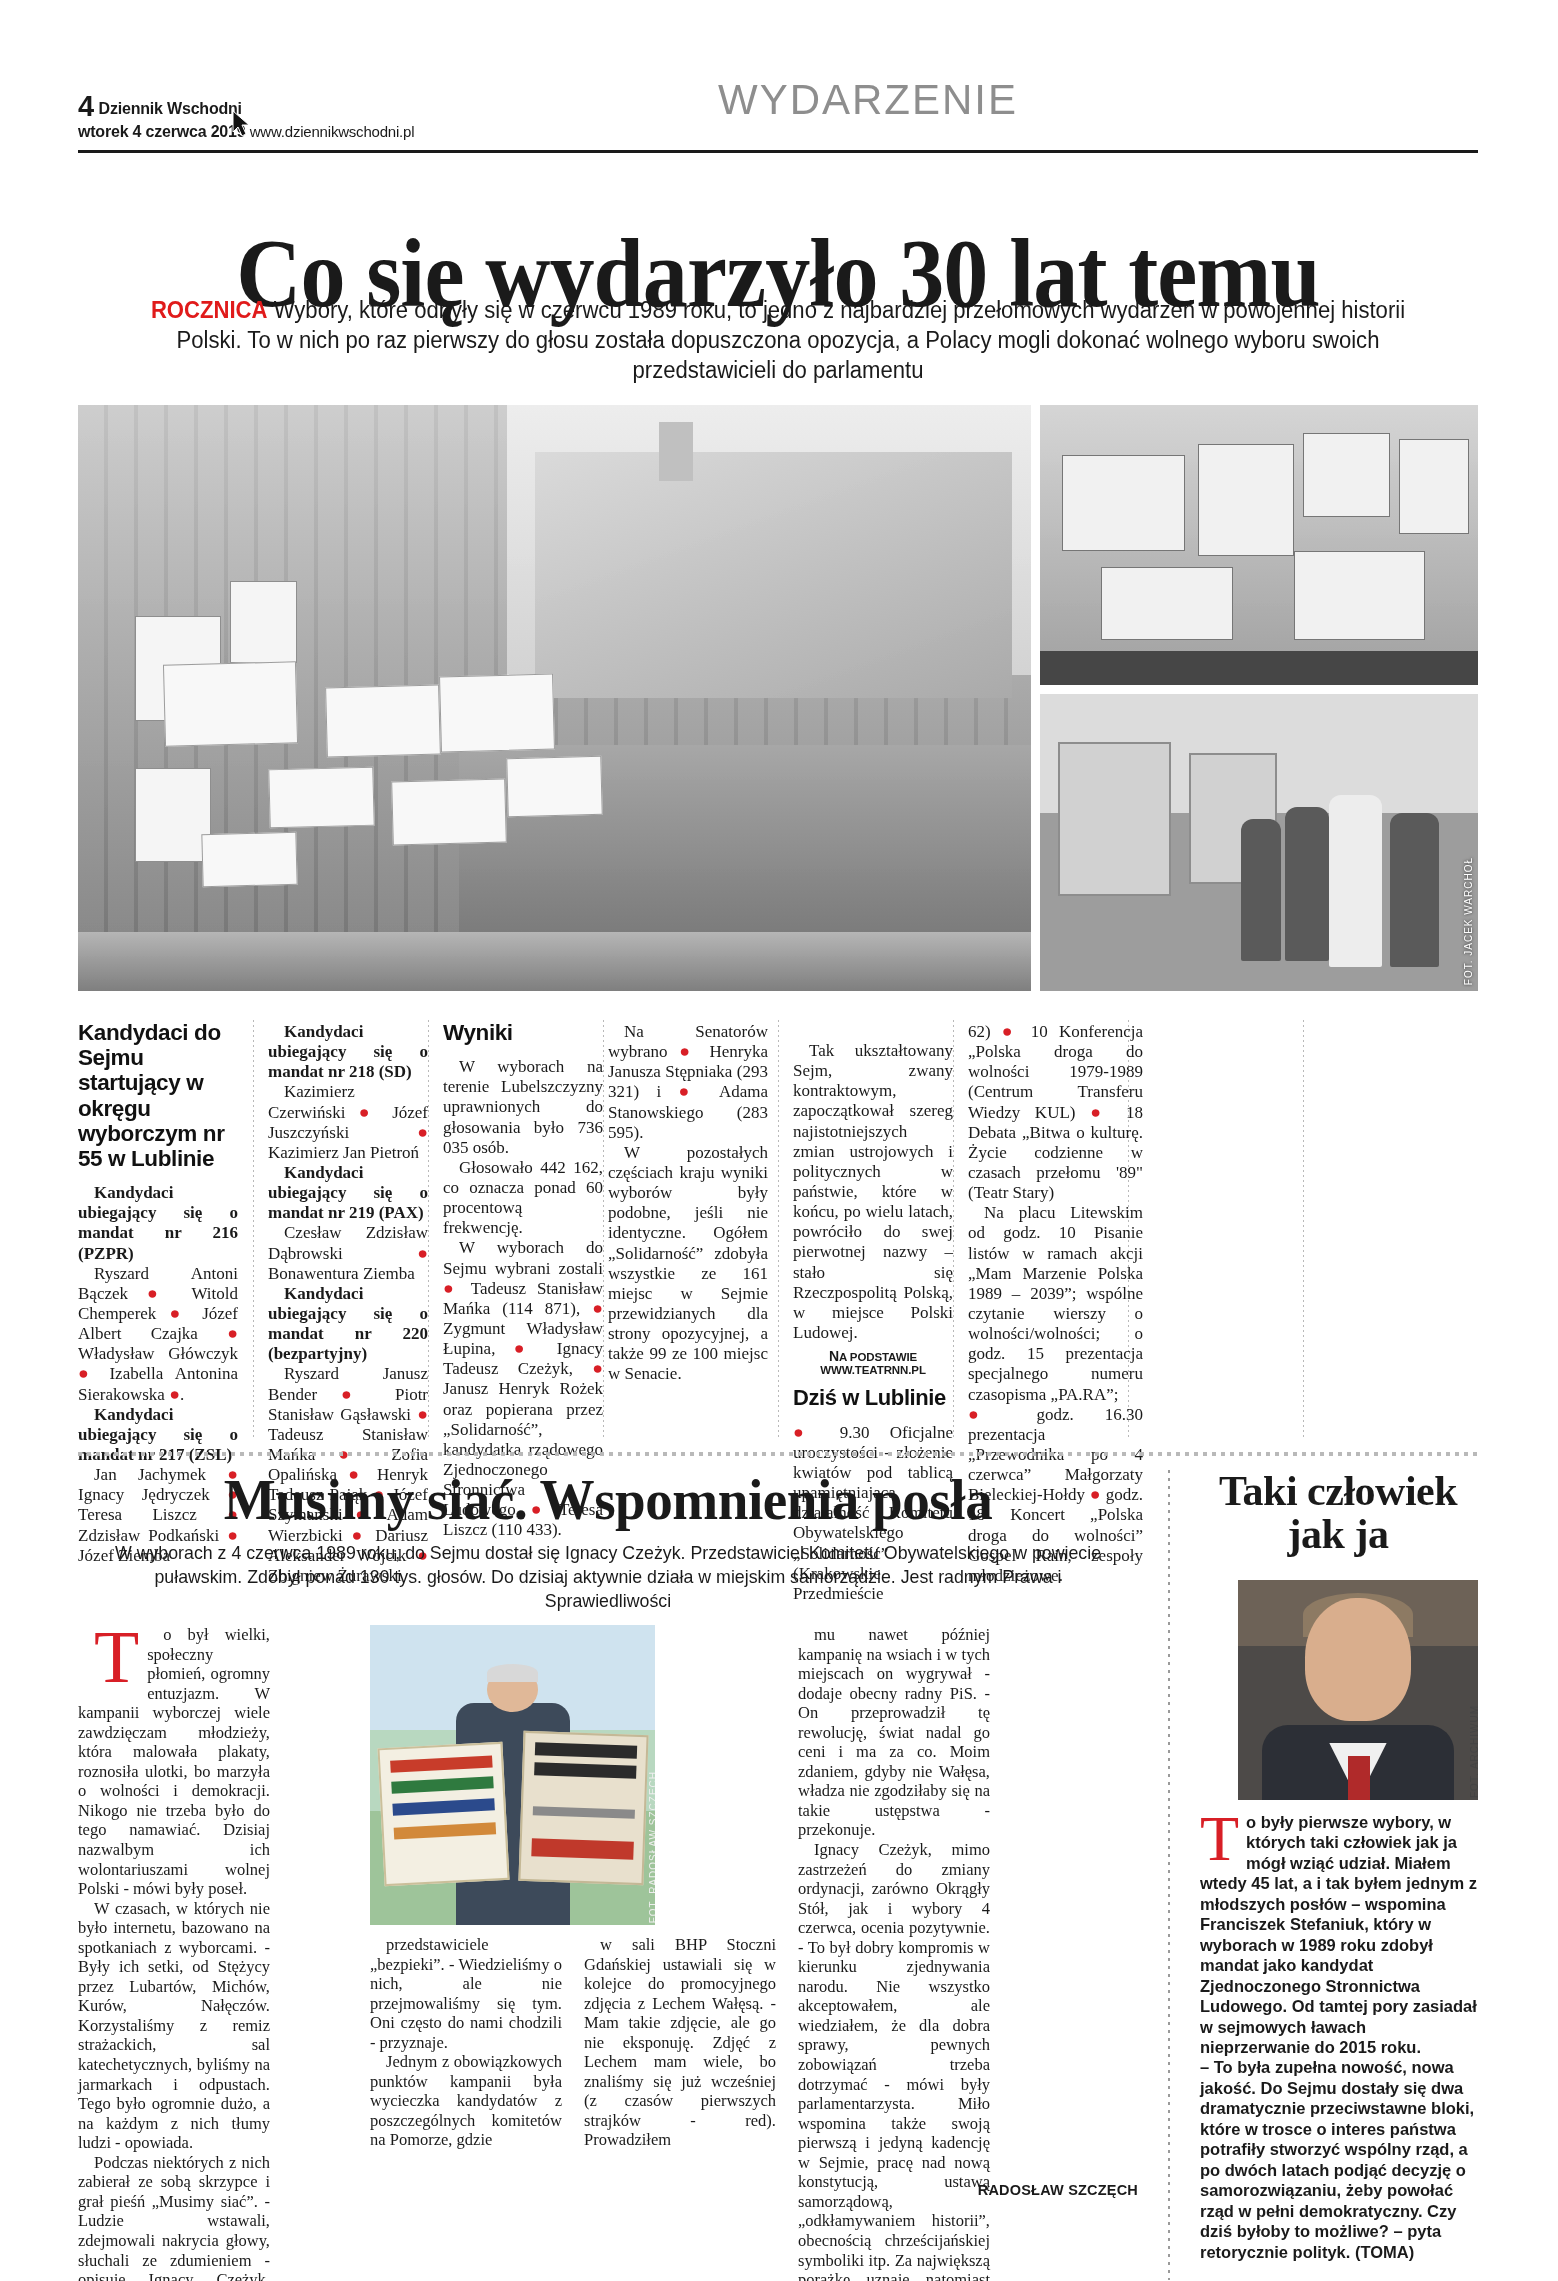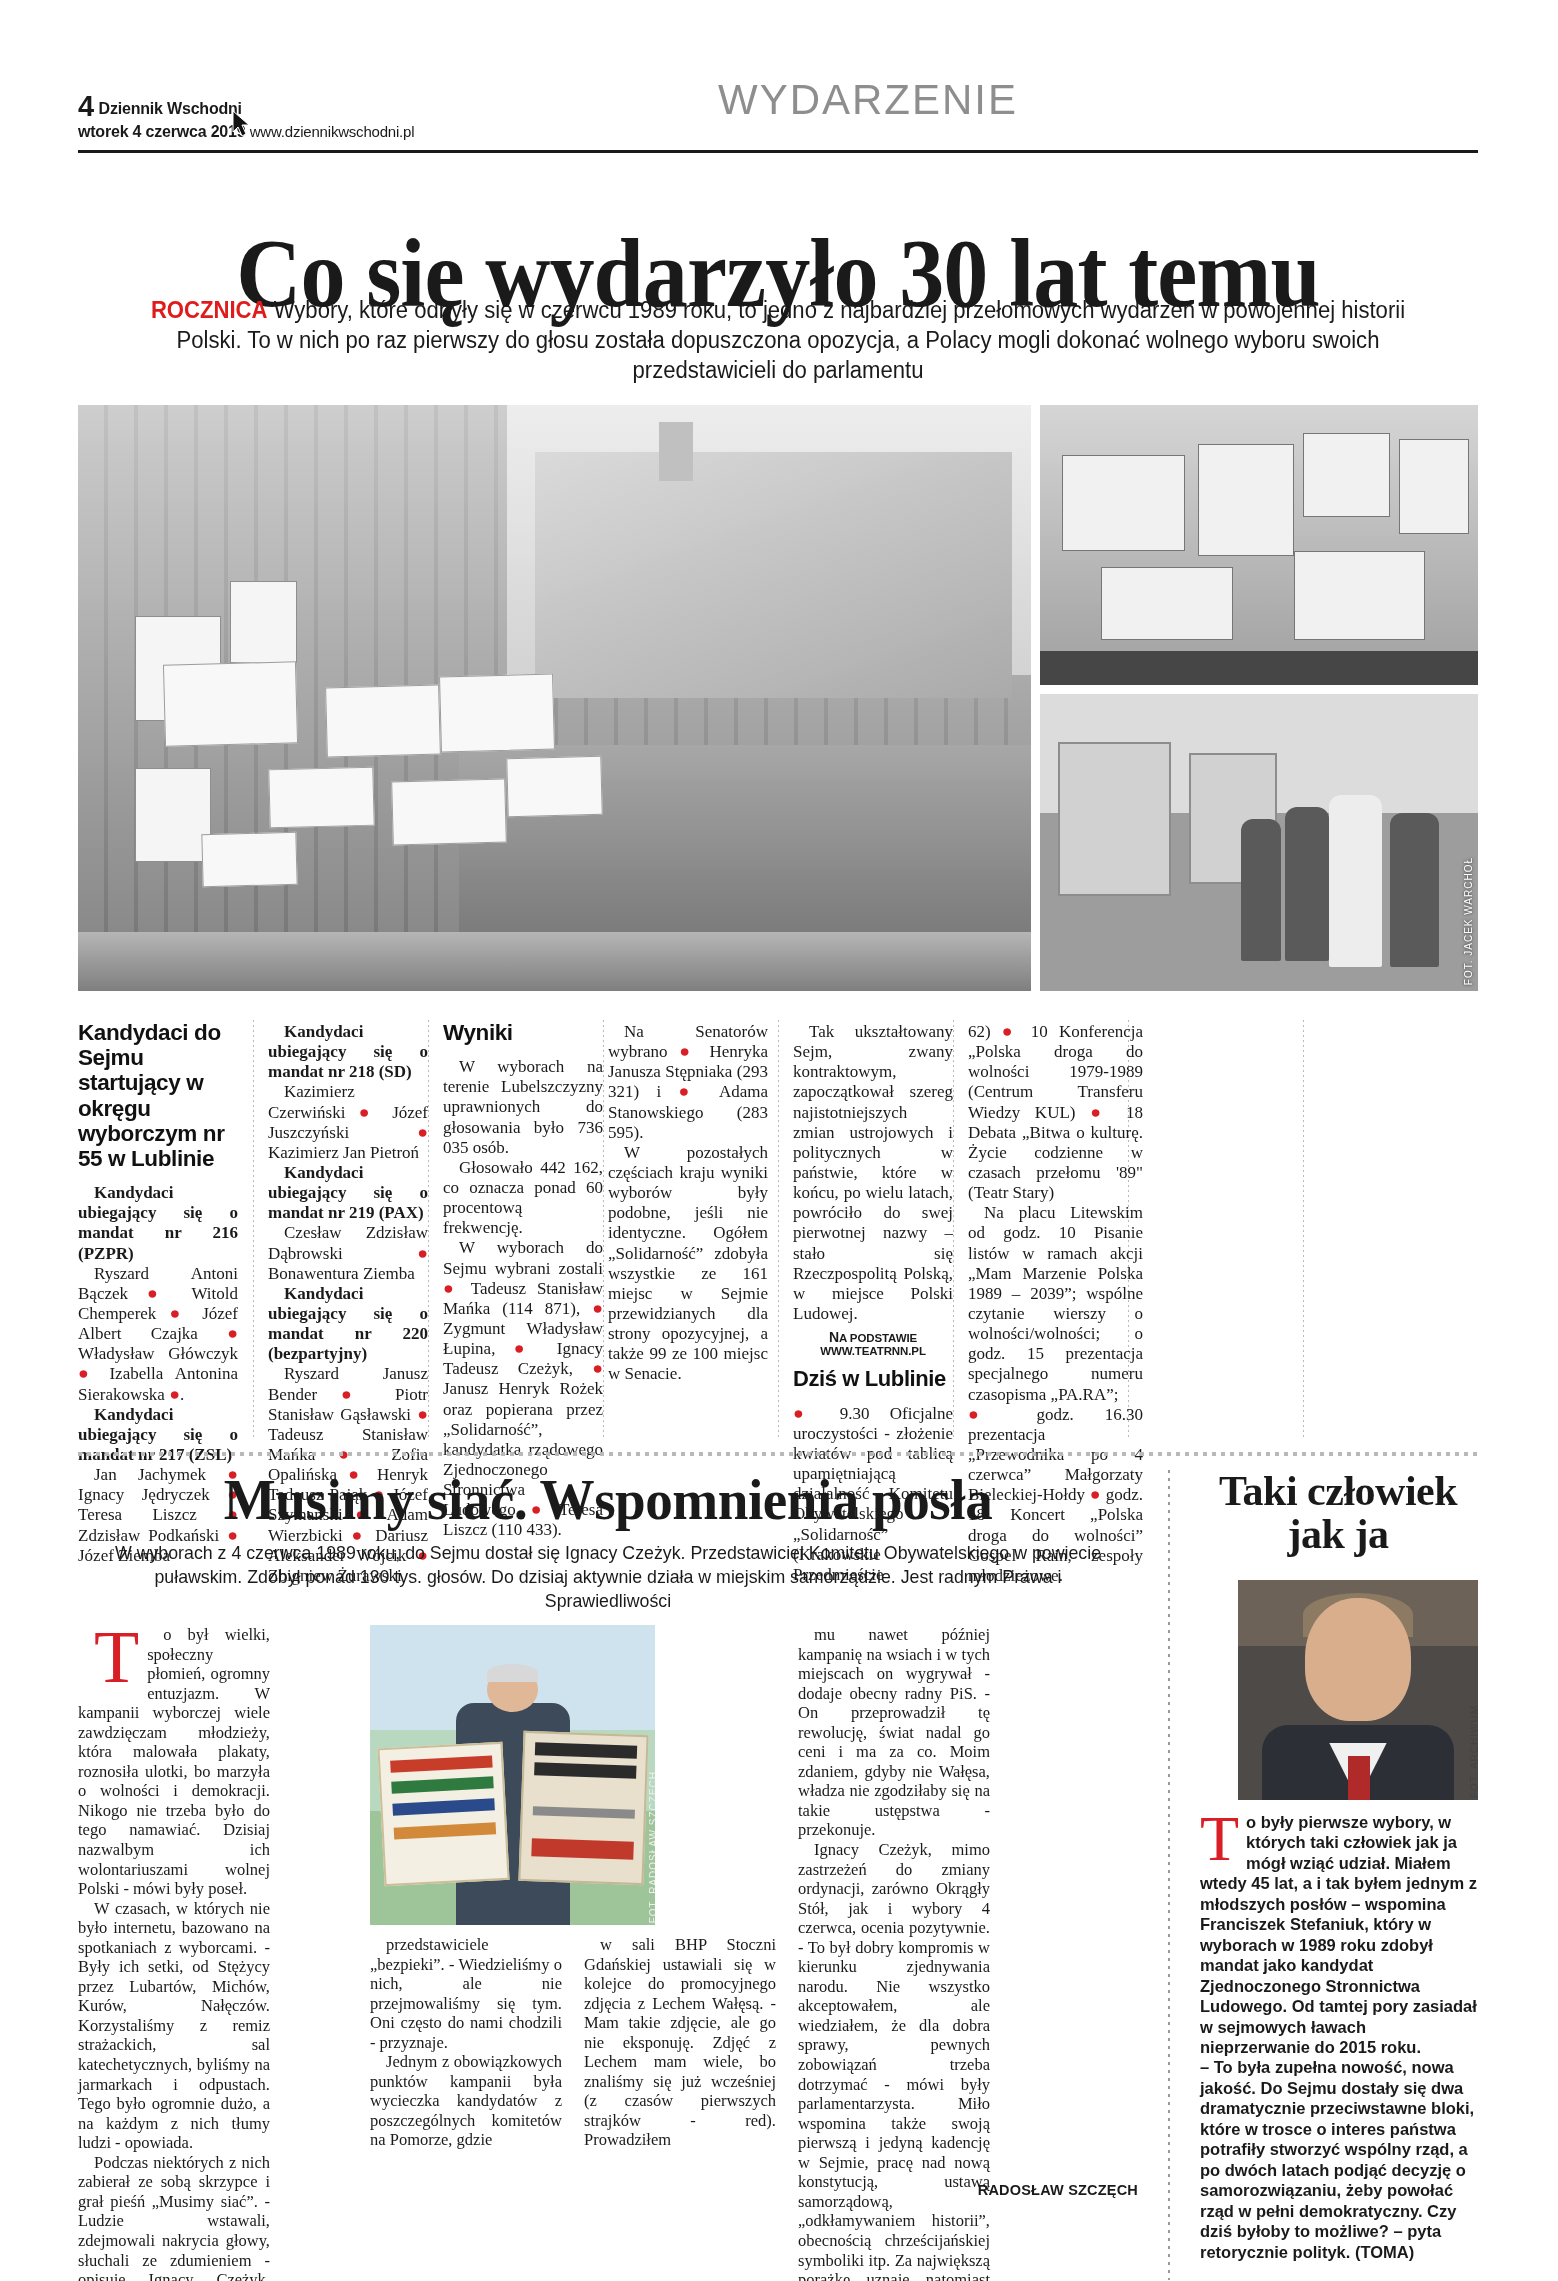--- a/index.html
+++ b/index.html
@@ -327,21 +327,21 @@
     </div>
 
     <div class="col" style="left:530px;">
       <div class="body-txt" style="padding-top:2px;">
         <p>Na Senatorów wybrano <span class="dot">●</span> Henryka Janusza Stępniaka (293 321) i <span class="dot">●</span> Adama Stanowskiego (283 595).</p>
         <p>W pozostałych częściach kraju wyniki wyborów były podobne, jeśli nie identyczne. Ogółem „Solidarność” zdobyła wszystkie ze 161 miejsc w Sejmie przewidzianych dla strony opozycyjnej, a także 99 ze 100 miejsc w Senacie.</p>
       </div>
     </div>
 
     <div class="col" style="left:715px;">
-      <div class="body-txt" style="padding-top:2px;">
+      <div class="body-txt" style="padding-top:2px;margin-top:19px;">
         <p>Tak ukształtowany Sejm, zwany kontraktowym, zapoczątkował szereg najistotniejszych zmian ustrojowych i politycznych w państwie, które w końcu, po wielu latach, powróciło do swej pierwotnej nazwy – stało się Rzeczpospolitą Polską, w miejsce Polski Ludowej.</p>
       </div>
       <div class="src">
         <span class="cap1">N</span><span>A PODSTAWIE WWW.TEATRNN.PL</span>
       </div>
       <h2 class="subhead small" style="margin-top:10px;">Dziś w Lublinie</h2>
       <div class="body-txt">
         <p class="noind"><span class="dot">●</span> 9.30 Oficjalne uroczystości - złożenie kwiatów pod tablicą upamiętniającą działalność Komitetu Obywatelskiego „Solidarność” (Krakowskie Przedmieście</p>
       </div>
     </div>

